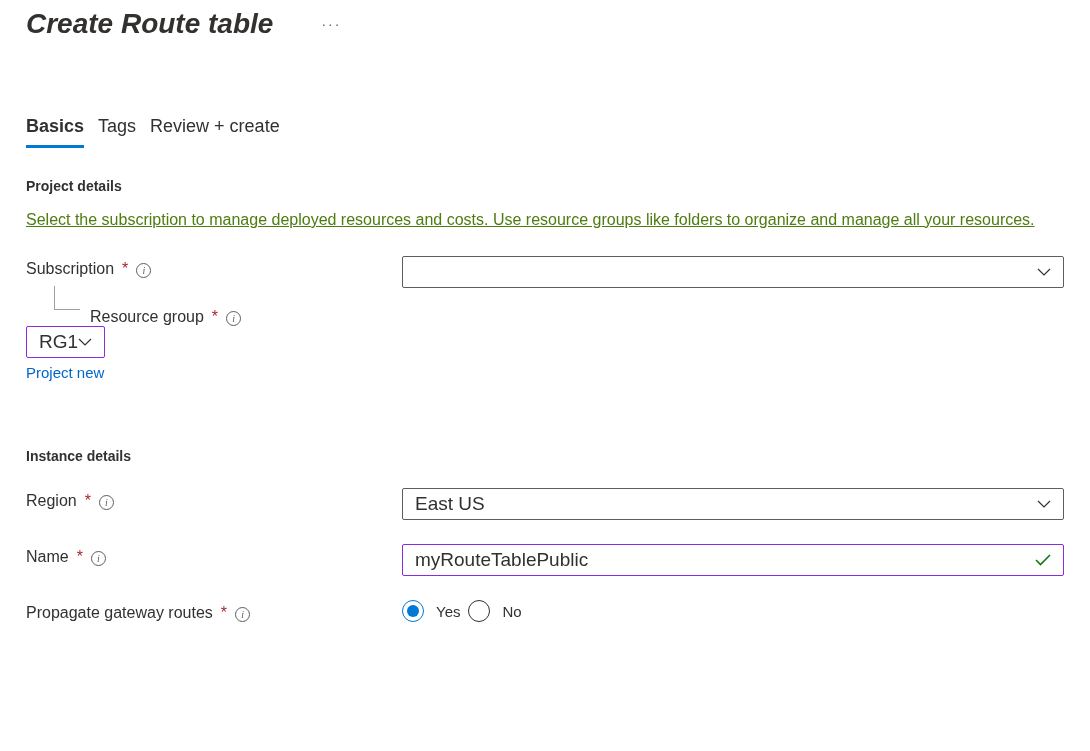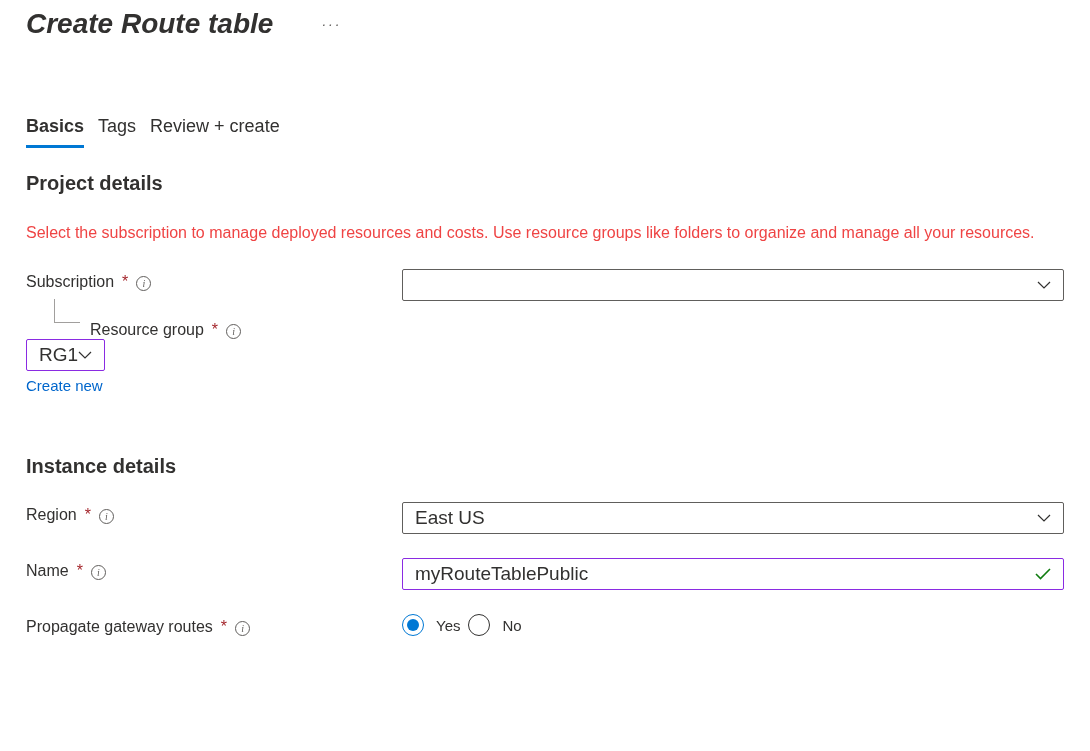--- a/index.html
+++ b/index.html
@@ -9,22 +9,22 @@
       background: #fff;
       padding: 8px 26px 40px 26px;
       width: 1090px;
     }
     .header-row { display: flex; align-items: center; gap: 48px; font-style: italic; }
     .page-title { font-size: 28px; font-weight: 600; letter-spacing: 0; }
     .ellipsis { font-size: 14px; color: #605e5c; cursor: pointer; letter-spacing: 2px; }
     .tabs { display: flex; gap: 14px; margin-top: 76px; }
     .tab { font-size: 18px; padding-bottom: 8px; cursor: pointer; color: #323130; }
     .tab.active { font-weight: 600; border-bottom: 3px solid #0078d4; }
-    .section-heading { font-size: 20px; font-weight: 600; margin-top: 24px; }
-    .section-desc { font-size: 16px; margin-top: 26px; line-height: 1.5; color: #ef4444; max-width: 1010px; }
+    .section-heading { font-size: 14px; font-weight: 600; margin-top: 30px; }
+    .section-desc { font-size: 16px; margin-top: 14px; line-height: 1.5; color: #4d7c0f; max-width: 1010px; text-decoration: underline; }
     .form-row { display: flex; align-items: flex-start; margin-top: 24px; }
     .form-row.tight { margin-top: 16px; flex-direction: column; }
     .label-col { width: 376px; display: flex; align-items: flex-end; gap: 8px; font-size: 16px; color: #323130; padding-top: 4px; }
     .label-col.indented { padding-left: 64px; position: relative; }
     .tree-line {
       position: absolute;
       left: 28px;
       top: -18px;
       width: 26px;
       height: 24px;
@@ -107,21 +107,21 @@
   </div>
   <div class="ctrl-col">
     <div class="select-box highlighted">
       <span class="value">RG1</span>
       <span class="chevron">
         <svg width="14" height="9" viewBox="0 0 14 9">
             <path d="M1 1 L7 7 L13 1" stroke="#323130" stroke-width="1.2" fill="none"></path>
           </svg>
       </span>
     </div>
-    <span class="link">Create new</span>
+    <span class="link">Project new</span>
   </div>
 </div>
 
 <div class="spacer-lg"></div>
 
 <h2 class="section-heading">Instance details</h2>
 
 <div class="form-row">
   <div class="label-col">
     <span>Region</span>

